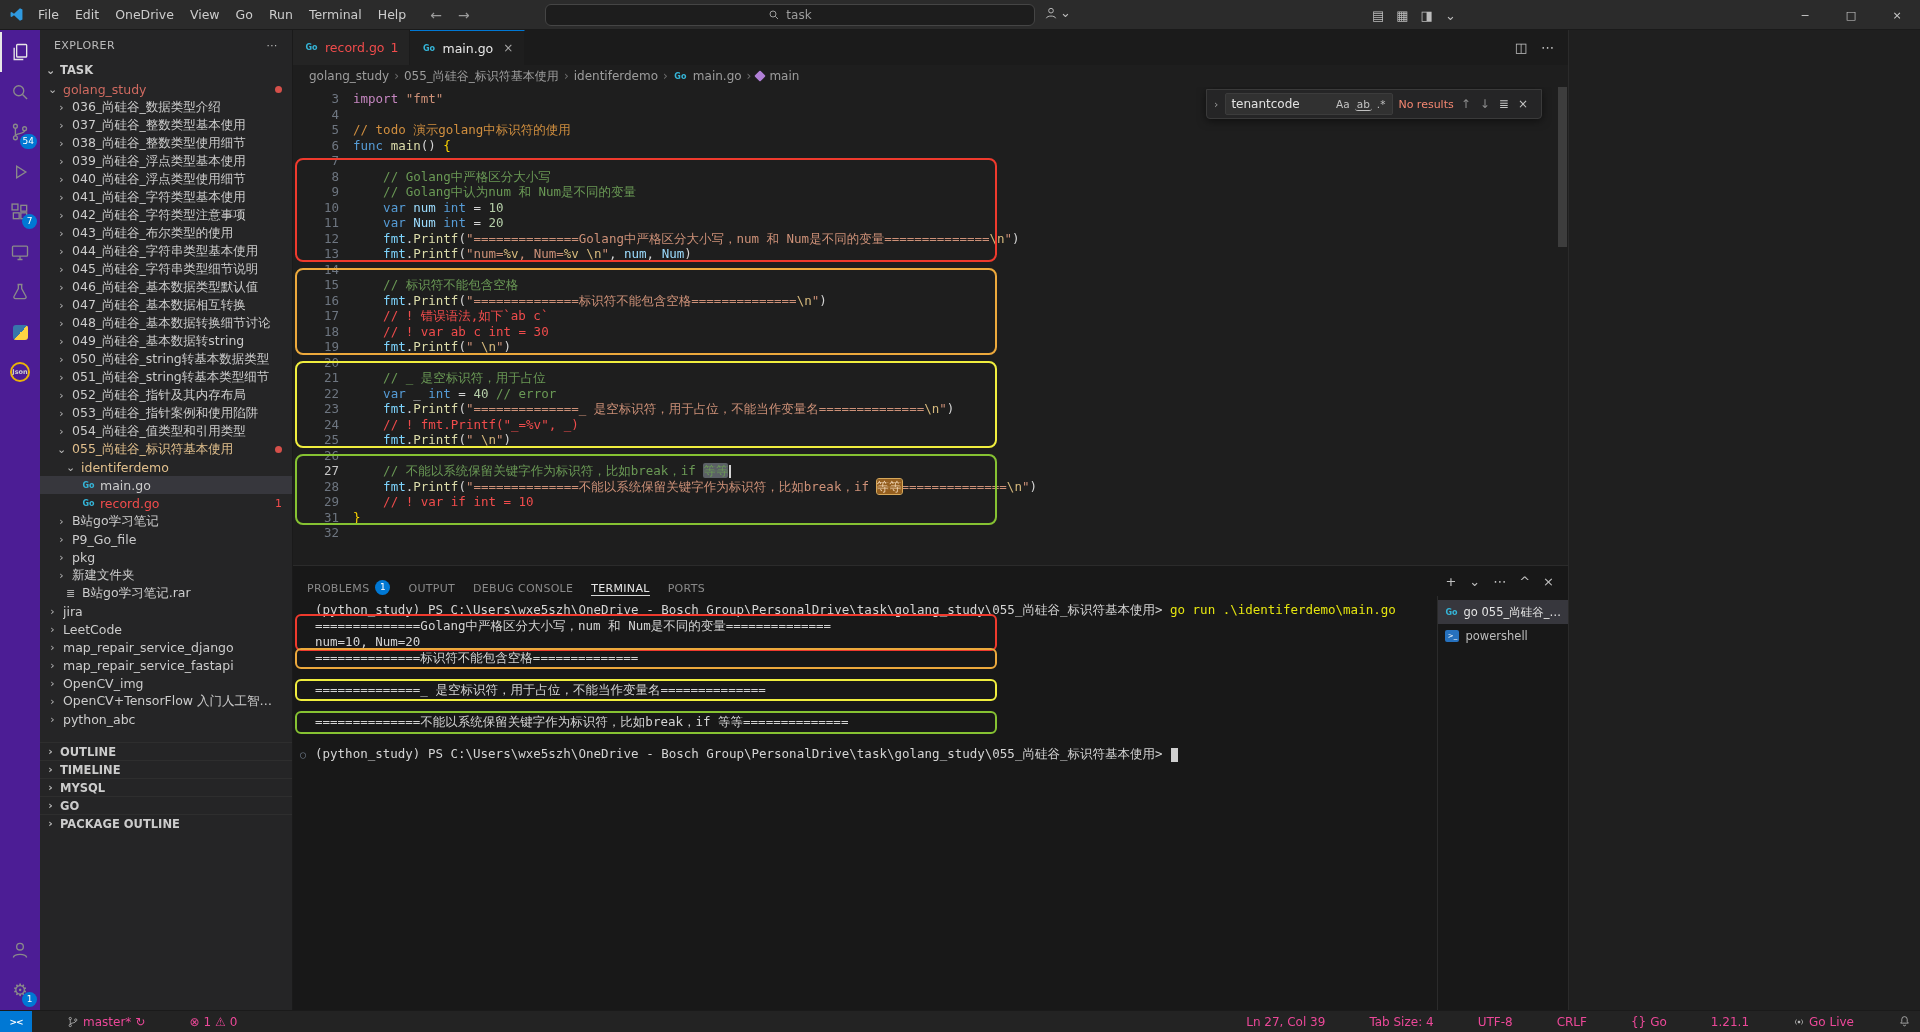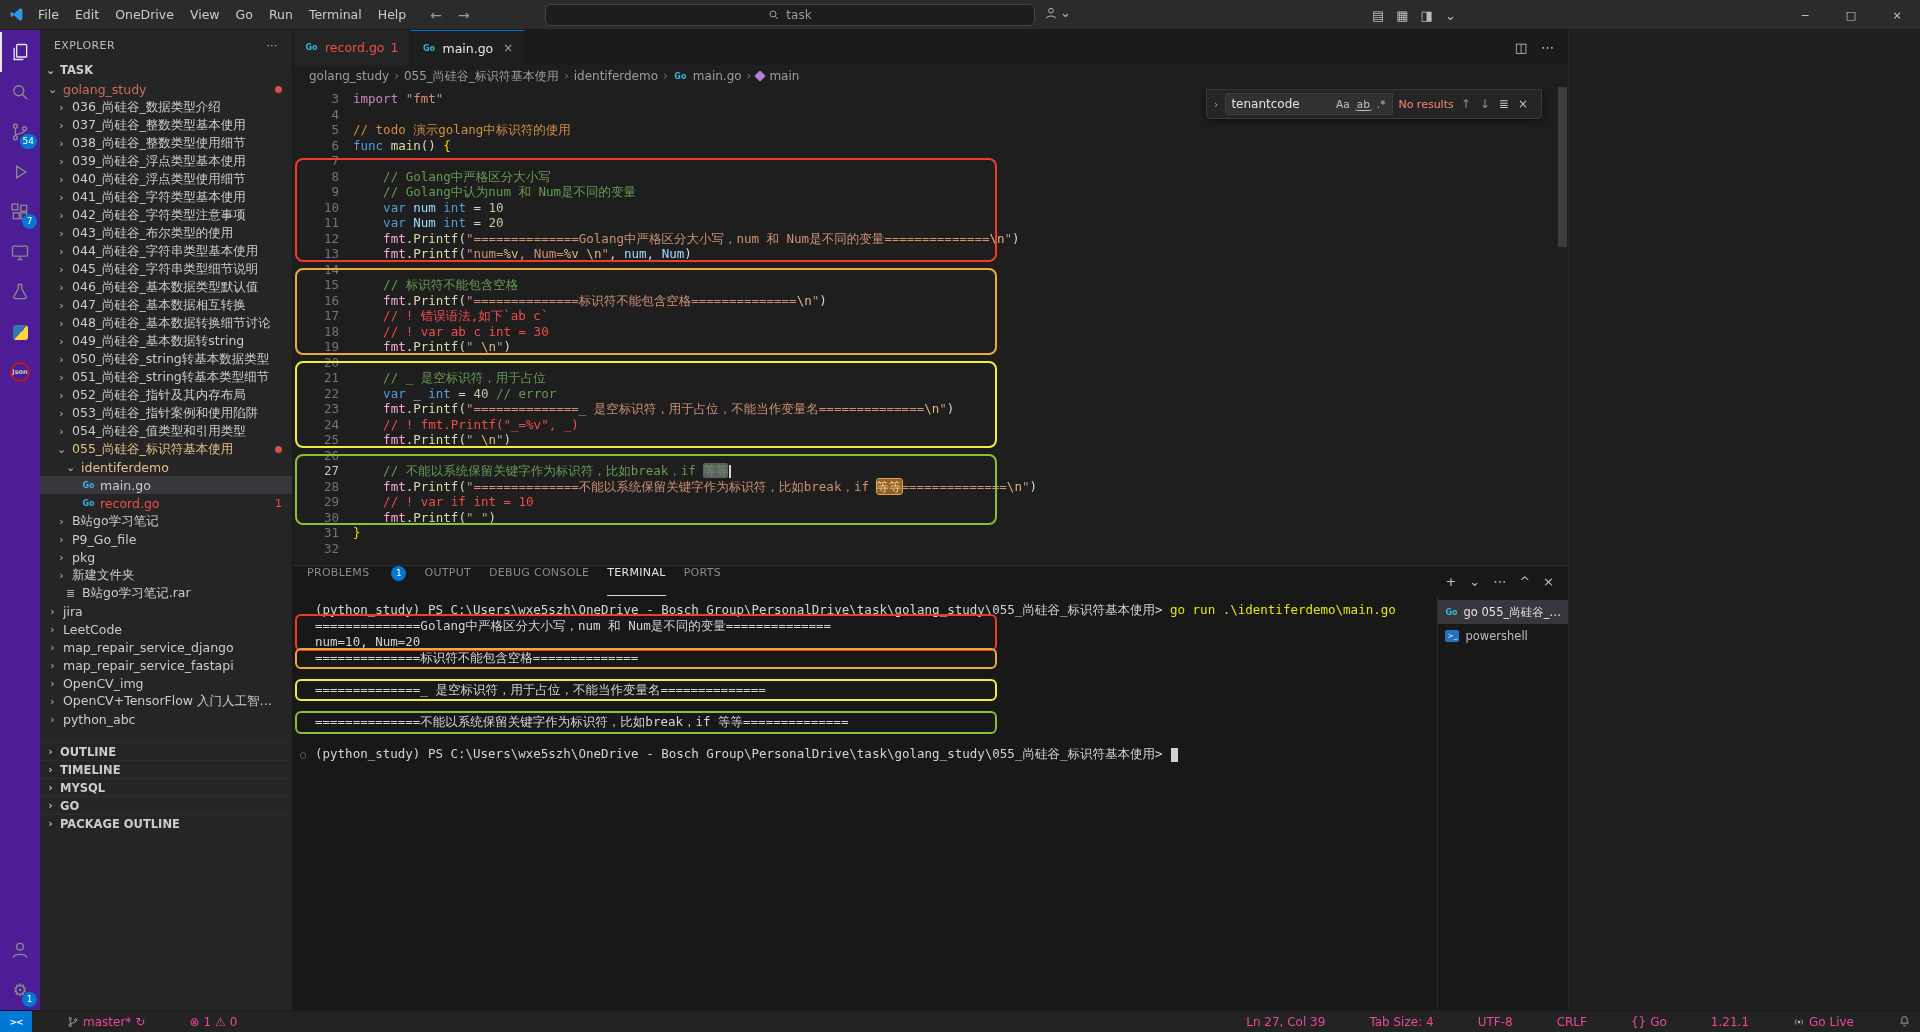--- a/index.html
+++ b/index.html
@@ -22,21 +22,21 @@
   .body{flex:1;display:flex;min-height:0;}
 
   
   .activitybar{width:40px;background:#4c1d95;display:flex;flex-direction:column;align-items:center;padding-top:2px;}
   .act-item{width:40px;height:40px;display:flex;align-items:center;justify-content:center;position:relative;color:#8a8a8a;}
   .act-item.active{color:#e7e7e7;box-shadow:inset 2px 0 0 #e7e7e7;}
   .act-item svg{stroke:currentColor;fill:none;stroke-width:1.6;}
   .abadge{position:absolute;right:3px;bottom:3px;background:#0078d4;color:#fff;font-size:9px;border-radius:8px;min-width:15px;height:15px;line-height:15px;text-align:center;padding:0 3px;}
   .act-spacer{flex:1;}
   .py-ico{width:15px;height:15px;border-radius:3px;background:linear-gradient(135deg,#3776ab 50%,#ffd343 50%);}
-  .json-ico{width:20px;height:20px;border-radius:50%;border:2px solid #b91c1c;color:#cfcfcf;font-size:6.5px;display:flex;align-items:center;justify-content:center;font-weight:700;}
+  .json-ico{width:20px;height:20px;border-radius:50%;border:2px solid #eab308;color:#cfcfcf;font-size:6.5px;display:flex;align-items:center;justify-content:center;font-weight:700;}
   .gear{font-size:17px;}
 
   
   .sidebar{width:252px;background:#252526;display:flex;flex-direction:column;min-height:0;}
   .side-header{height:30px;flex:0 0 30px;display:flex;align-items:center;padding:0 14px;font-size:11px;letter-spacing:.4px;color:#bbbbbb;}
   .side-header .sp{flex:1;}
   .section-head{height:20px;display:flex;align-items:center;font-weight:700;font-size:11.5px;color:#cfcfcf;padding-left:4px;gap:3px;}
   .tree{overflow:hidden;font-size:12.5px;}
   .tree-row{height:18px;display:flex;align-items:center;gap:4px;white-space:nowrap;padding-right:10px;}
   .tree-row.sel{background:#37373d;}
@@ -67,21 +67,21 @@
 
   
   .editor{position:relative;flex:1;overflow:hidden;background:#1e1e1e;}
   .code{position:absolute;inset:0;padding-top:4px;}
   .cl{display:flex;height:15.5px;line-height:15.5px;font-family:"DejaVu Sans Mono","Liberation Mono",monospace;font-size:12.5px;}
   .ln{flex:0 0 46px;text-align:right;color:#6e7681;}
   .ln.act{color:#c6c6c6;text-align:right;}
   .ct{padding-left:14px;white-space:pre;}
   .tk-p{color:#d4d4d4}.tk-k{color:#569cd6}.tk-kc{color:#c586c0}.tk-f{color:#dcdcaa}
   .tk-v{color:#9cdcfe}.tk-s{color:#ce9178}.tk-e{color:#d7ba7d}.tk-n{color:#b5cea8}
-  .tk-c{color:#6a9955}.tk-cr{color:#f14c4c}.tk-co{color:#d18f3f}.tk-b{color:#ffd700}.tk-pk{color:#f9a8d4}
+  .tk-c{color:#6a9955}.tk-cr{color:#f14c4c}.tk-co{color:#d18f3f}.tk-b{color:#ffd700}.tk-pk{color:#7dd3fc}
   .tk-hl1{background:#5b6066;border-radius:2px;}
   .tk-hl2{background:#955f1f;outline:1px solid #d7a85a;border-radius:2px;color:#f0d5b2;}
   .caret{display:inline-block;width:1.5px;height:13px;background:#d4d4d4;vertical-align:middle;margin-left:1px;}
   .anno{position:absolute;left:2px;width:702px;border:2px solid;border-radius:8px;pointer-events:none;}
   .scrollbar{position:absolute;right:0;top:0;width:12px;height:100%;}
   .sb-thumb{position:absolute;top:0;right:1px;width:9px;height:160px;background:rgba(121,121,121,.35);}
 
   
   .find{position:absolute;top:2px;right:26px;width:336px;height:30px;background:#252526;border:1px solid #3a3a3a;border-radius:0 0 4px 4px;box-shadow:0 2px 8px rgba(0,0,0,.5);display:flex;align-items:center;padding:0 5px;gap:5px;z-index:6;font-size:12px;}
   .find .grip{color:#9a9a9a;font-size:11px;padding:0 2px;}
@@ -89,21 +89,21 @@
   .fin .q{flex:1;overflow:hidden;white-space:nowrap;}
   .toggle{color:#c2c2c2;font-size:10.5px;padding:0 2px;border-radius:3px;}
   .toggle.word{border-bottom:1px solid #c2c2c2;}
   .no-results{color:#f48771;font-size:11px;white-space:nowrap;}
   .f-ic{color:#8d8d8d;font-size:12px;padding:0 2px;}
   .f-ic.en{color:#c5c5c5;}
 
   
   .panel{flex:0 0 445px;border-top:1px solid #2b2b2b;display:flex;flex-direction:column;background:#181818;min-height:0;}
   .panel-head{height:30px;flex:0 0 30px;display:flex;align-items:center;padding:0 14px;gap:18px;}
-  .ptab{font-size:11px;letter-spacing:.3px;color:#8a8a8a;height:30px;display:flex;align-items:flex-start;gap:22px;border-bottom:1px solid transparent;}
+  .ptab{font-size:11px;letter-spacing:.3px;color:#8a8a8a;height:30px;display:flex;align-items:flex-end;gap:6px;border-bottom:1px solid transparent;}
   .ptab.active{color:#e7e7e7;border-bottom-color:#d7d7d7;}
   .pbadge{background:#0078d4;color:#fff;border-radius:8px;font-size:9px;min-width:15px;height:15px;line-height:15px;text-align:center;padding:0 3px;}
   .panel-actions{margin-left:auto;display:flex;gap:13px;color:#c0c0c0;font-size:13px;align-items:center;}
   .panel-body{flex:1;display:flex;min-height:0;}
   .terminal{position:relative;flex:1;padding:6px 0 0 8px;font-family:"DejaVu Sans Mono","Liberation Mono",monospace;font-size:12.5px;line-height:16px;color:#cccccc;overflow:hidden;}
   .trow{position:relative;height:16px;padding-left:14px;white-space:pre;}
   .deco{position:absolute;left:-1px;top:1px;color:#6f7b8a;font-size:10px;}
   .tk-y{color:#e5e510;}
   .tcur{display:inline-block;width:7px;height:14px;background:#cfcfcf;vertical-align:middle;margin-left:1px;}
   .tanno{position:absolute;left:2px;width:702px;border:2px solid;border-radius:6px;pointer-events:none;}
@@ -561,24 +561,20 @@
             </div>
             <div class="cl">
               <span class="ln">28</span>
               <span class="ct"><span class="tk-p">    </span><span class="tk-pk">fmt</span><span class="tk-p">.</span><span class="tk-f">Printf</span><span class="tk-p">(</span><span class="tk-s">"==============不能以系统保留关键字作为标识符，比如break，if </span><span class="tk-s tk-hl2">等等</span><span class="tk-s">==============</span><span class="tk-e">\n</span><span class="tk-s">"</span><span class="tk-p">)</span></span>
             </div>
             <div class="cl">
               <span class="ln">29</span>
               <span class="ct"><span class="tk-p">    </span><span class="tk-cr">// ! var if int = 10</span></span>
             </div>
             <div class="cl">
-              <span class="ln">30</span>
-              <span class="ct"><span class="tk-p">    </span><span class="tk-pk">fmt</span><span class="tk-p">.</span><span class="tk-f">Printf</span><span class="tk-p">(</span><span class="tk-s">" "</span><span class="tk-p">)</span></span>
-            </div>
-            <div class="cl">
               <span class="ln">31</span>
               <span class="ct"><span class="tk-b">}</span></span>
             </div>
             <div class="cl">
               <span class="ln">32</span>
               <span class="ct"></span>
             </div>
             <div class="anno" style="top: 71px; height: 104px; border-color: rgb(239, 58, 45);"></div>
             <div class="anno" style="top: 181px; height: 87px; border-color: rgb(237, 169, 60);"></div>
             <div class="anno" style="top: 274px; height: 87px; border-color: rgb(240, 238, 62);"></div>

